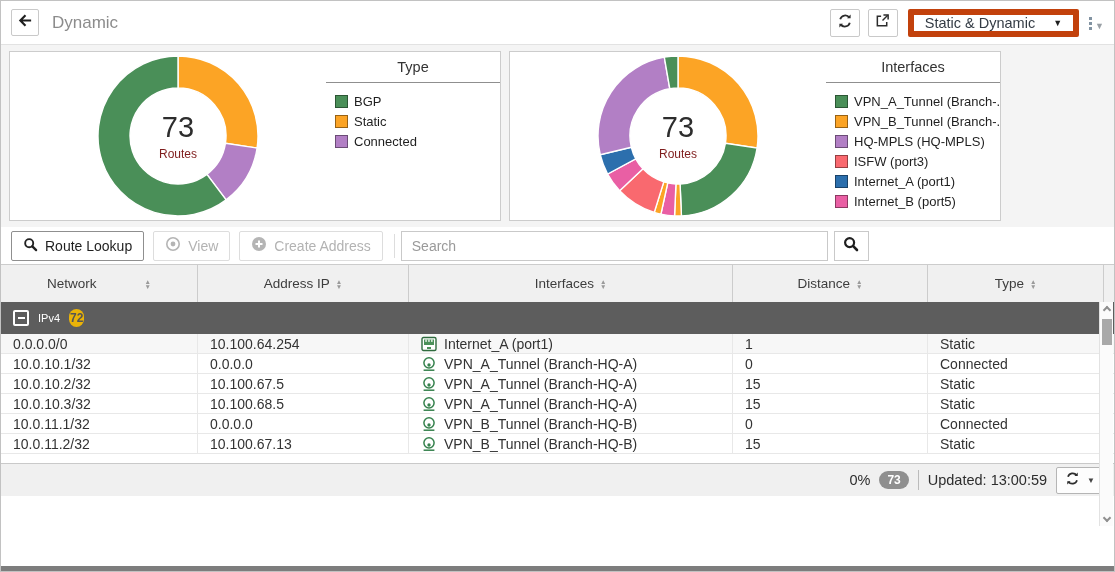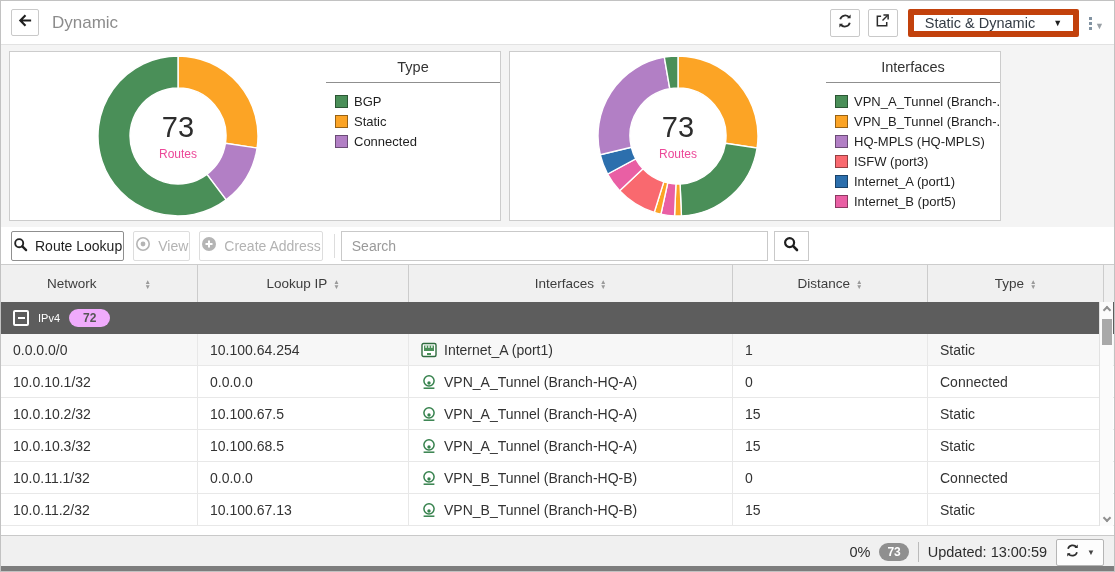--- a/index.html
+++ b/index.html
@@ -18,49 +18,49 @@
   .dots { display:flex; flex-direction:column; gap:2px; margin-right:3px; }
   .dots i { width:3px; height:3px; background:#8293a2; }
   .more-caret { font-size:9px; color:#9aa0a6; margin-top:4px; }
 
   
   .charts { height:182px; background:#f4f4f4; padding:6px 8px; display:flex; gap:8px; }
   .panel { position:relative; width:492px; height:170px; background:#fff; border:1px solid #ccc; display:flex; align-items:center; }
   .donut-wrap { position:relative; width:164px; height:164px; margin-left:86px; }
   .donut-center { position:absolute; inset:0; display:flex; flex-direction:column; align-items:center; justify-content:center; pointer-events:none; }
   .donut-center .v { font-size:29px; color:#2d2d2d; }
-  .donut-center .l { font-size:12px; color:#ec4899; margin-top:3px; }
+  .donut-center .l { font-size:12px; color:#7f1d1d; margin-top:3px; }
   .legend { position:absolute; top:7px; right:0; width:174px; }
   .legend-title { text-align:center; font-size:14.5px; color:#333; padding-bottom:7px; border-bottom:1px solid #8f8f8f; margin-bottom:11px; }
   .legend-items { padding-left:9px; }
   .legend-item { display:flex; align-items:center; gap:6px; font-size:13px; color:#1f1f1f; margin-bottom:5px; white-space:nowrap; overflow:hidden; }
   .swatch { flex:none; width:13px; height:13px; border:1px solid rgba(0,0,0,.4); }
 
   
   .toolbar { height:37px; background:#fff; display:flex; align-items:center; padding:0 10px; }
-  .tbtn { height:30px; border:1px solid #8f8f8f; border-radius:2px; background:#fff; display:flex; align-items:center; gap:7px; padding:0 1px; font-size:14px; color:#1f1f1f; margin-right:9px; }
+  .tbtn { height:30px; border:1px solid #8f8f8f; border-radius:2px; background:#fff; display:flex; align-items:center; gap:7px; padding:0 11px; font-size:14px; color:#1f1f1f; margin-right:9px; }
   .tbtn.disabled { border-color:#ddd; color:#b3b3b3; }
   .tb-div { width:1px; height:24px; background:#ddd; margin:0 6px 0 2px; }
   .search-input { width:427px; height:30px; border:1px solid #c9c9c9; padding:0 10px; font-size:14px; color:#333; font-family:"Liberation Sans", sans-serif; outline:none; }
   .search-input::placeholder { color:#9a9a9a; }
   .search-btn { width:35px; height:30px; border:1px solid #c9c9c9; border-left:1px solid #c9c9c9; margin-left:6px; background:#fff; display:flex; align-items:center; justify-content:center; }
 
   
   .thead { height:38px; display:flex; background:#f0f0f0; border-top:1px solid #ccc; }
   .th { display:flex; align-items:center; justify-content:center; gap:6px; font-size:13.5px; color:#3d3d3d; border-right:1px solid #ccc; }
   .sort { display:flex; flex-direction:column; line-height:5px; }
   .sort i { font-style:normal; font-size:6.5px; color:#9a9a9a; }
   .th-sp { flex:1; }
   .c1{width:197px;gap:48px;} .c2{width:211px;} .c3{width:324px;} .c4{width:195px;} .c5{width:176px;}
   .group-row { height:32px; background:#5d5d5d; display:flex; align-items:center; padding-left:12px; gap:9px; }
   .collapse-icon { width:16px; height:16px; border:2px solid #fff; border-radius:2px; display:flex; align-items:center; justify-content:center; }
   .collapse-icon i { display:block; width:7px; height:2px; background:#fff; }
   .group-label { font-size:11px; color:#fff; }
-  .group-badge { background:#f0abfc; color:#555; font-size:12px; font-weight:bold; border-radius:9px; padding:2px 14px; }
-  .tbody .row { height:32px; display:flex; background:#fff; border-bottom:1px solid #e8e8e8; font-size:14px; color:#333; }
+  .group-badge { background:#eab308; color:#555; font-size:12px; font-weight:bold; border-radius:9px; padding:2px 1px; }
+  .tbody .row { height:20px; display:flex; background:#fff; border-bottom:1px solid #e8e8e8; font-size:14px; color:#333; }
   .tbody .row.shaded { background:#f7f7f7; }
   .td { display:flex; align-items:center; padding-left:12px; border-right:1px solid #e8e8e8; overflow:hidden; white-space:nowrap; }
   .td.c5 { width:173px; border-right:none; }
   .iface-icon { flex:none; width:16px; height:16px; margin-right:7px; }
 
   
   .vscroll { position:absolute; right:1px; top:301px; width:14px; height:224px; background:#fbfbfb; border-left:1px solid #e2e2e2; display:flex; flex-direction:column; align-items:center; padding:5px 0; }
   .chev { width:6px; height:6px; border-right:2px solid #8f8f8f; border-bottom:2px solid #8f8f8f; }
   .chev.up { transform:rotate(-135deg); }
   .chev.down { transform:rotate(45deg); margin-top:auto; }
@@ -247,21 +247,21 @@
 
   <div class="thead">
     <div class="th c1">
       <span>Network</span>
       <span class="sort">
           <i>▲</i>
           <i>▼</i>
         </span>
     </div>
     <div class="th c2">
-      <span>Lookup IP</span>
+      <span>Address IP</span>
       <span class="sort">
           <i>▲</i>
           <i>▼</i>
         </span>
     </div>
     <div class="th c3">
       <span>Interfaces</span>
       <span class="sort">
           <i>▲</i>
           <i>▼</i>

